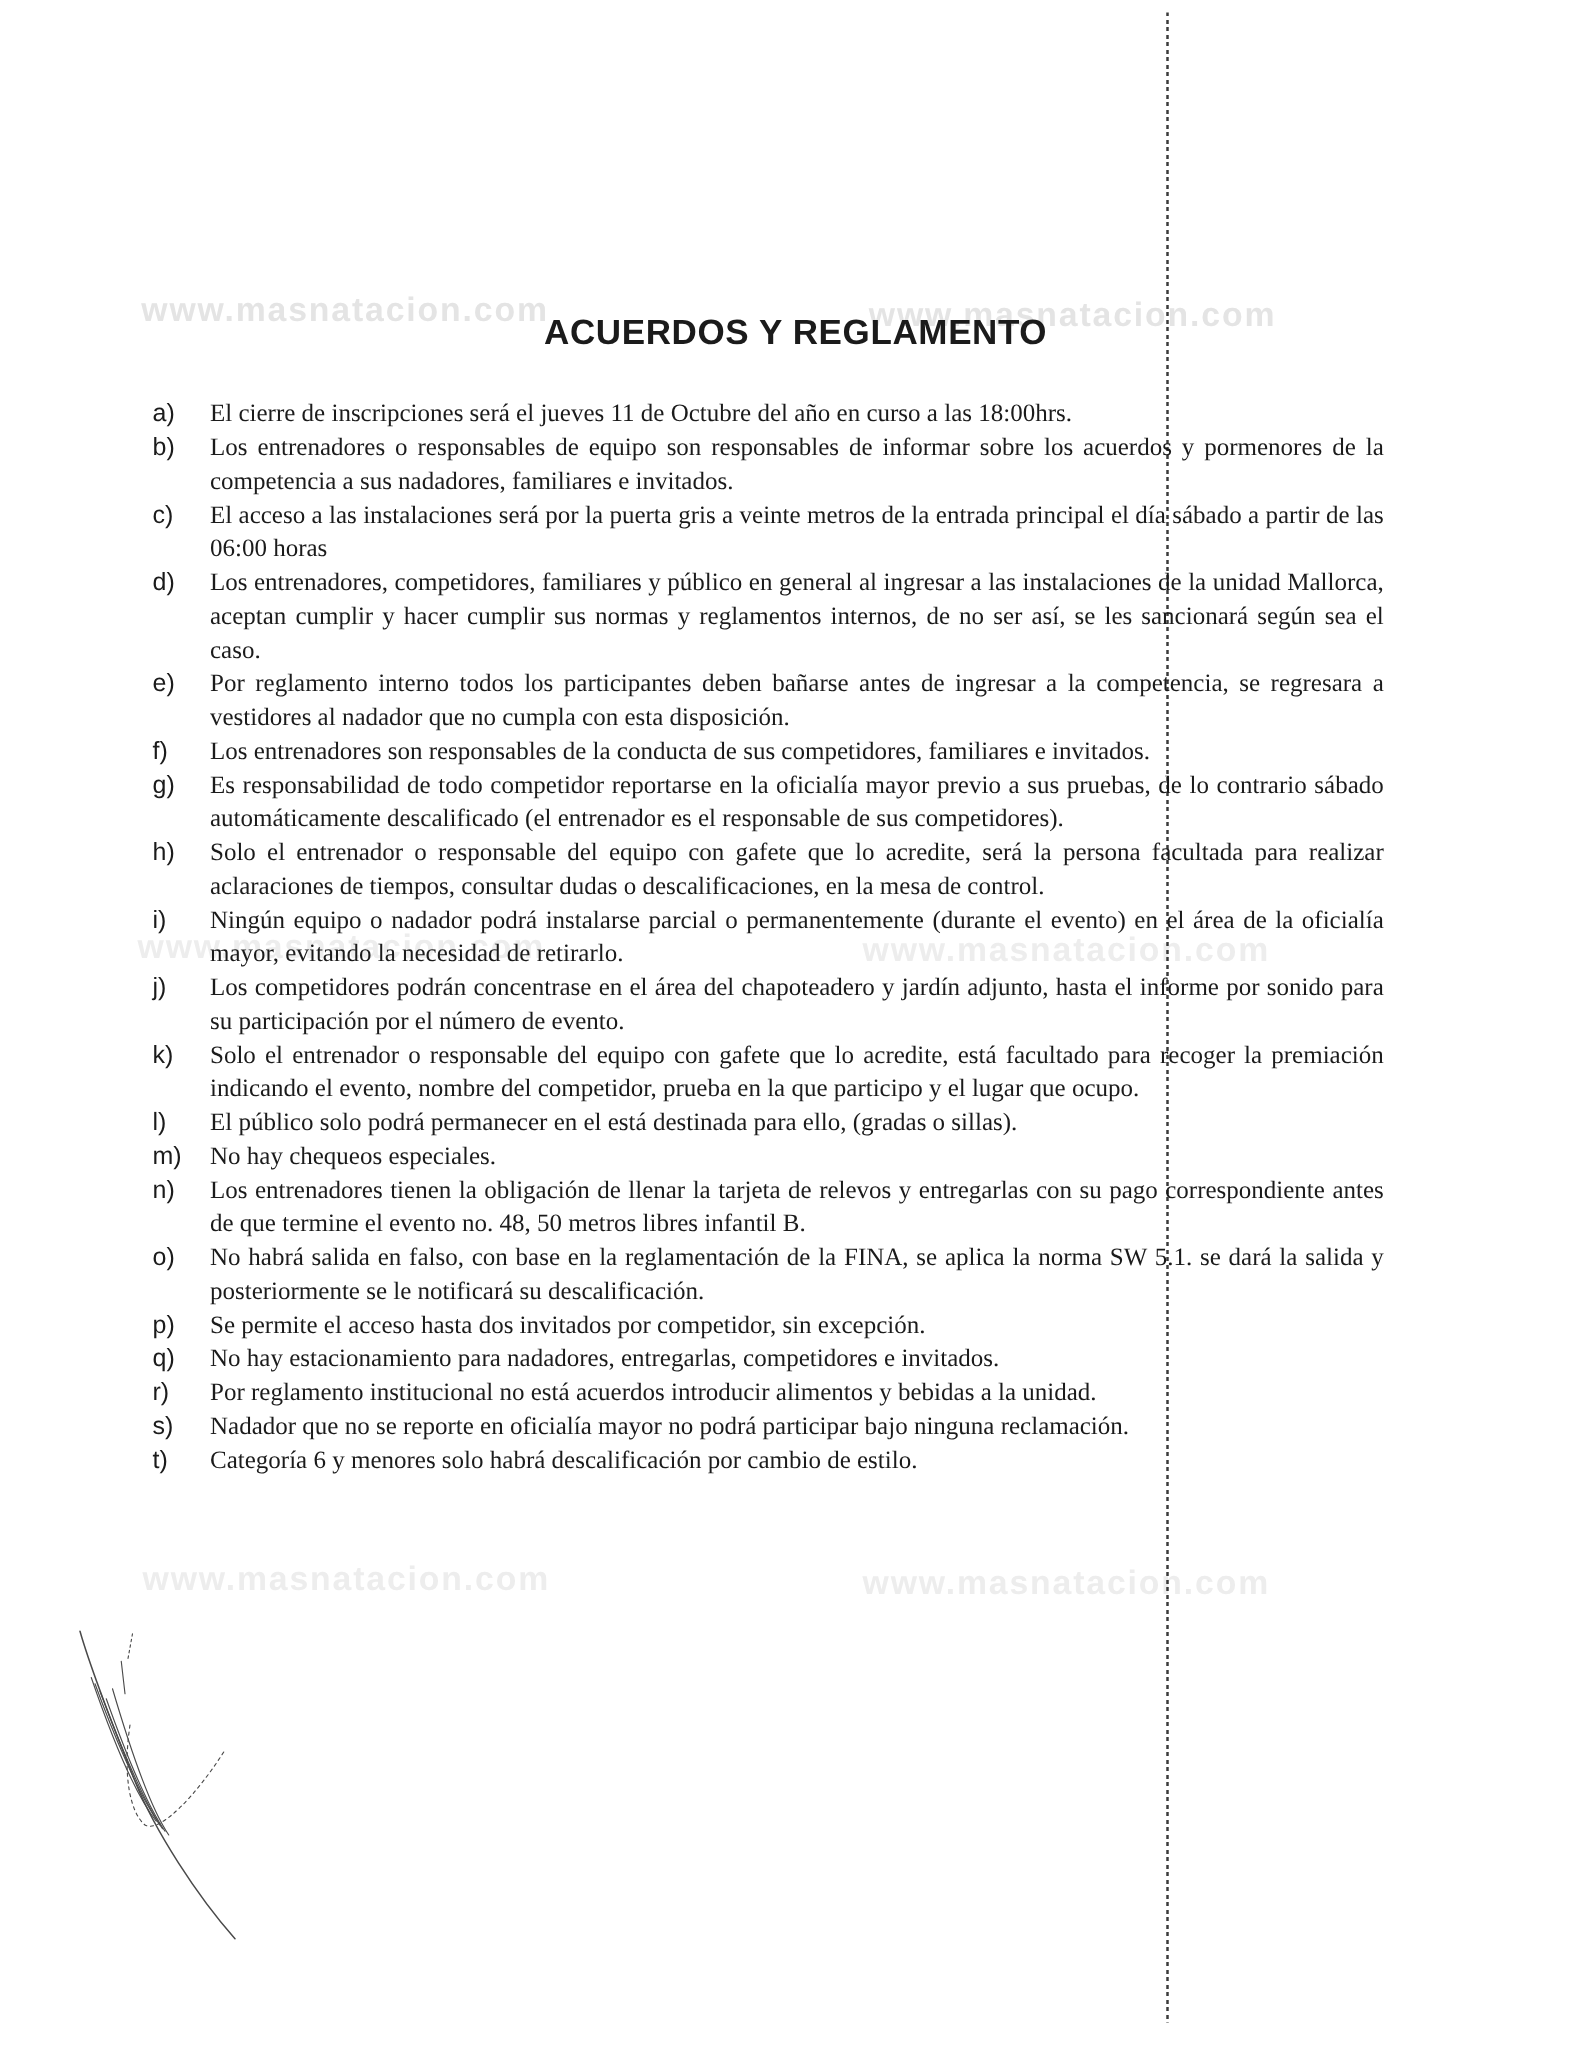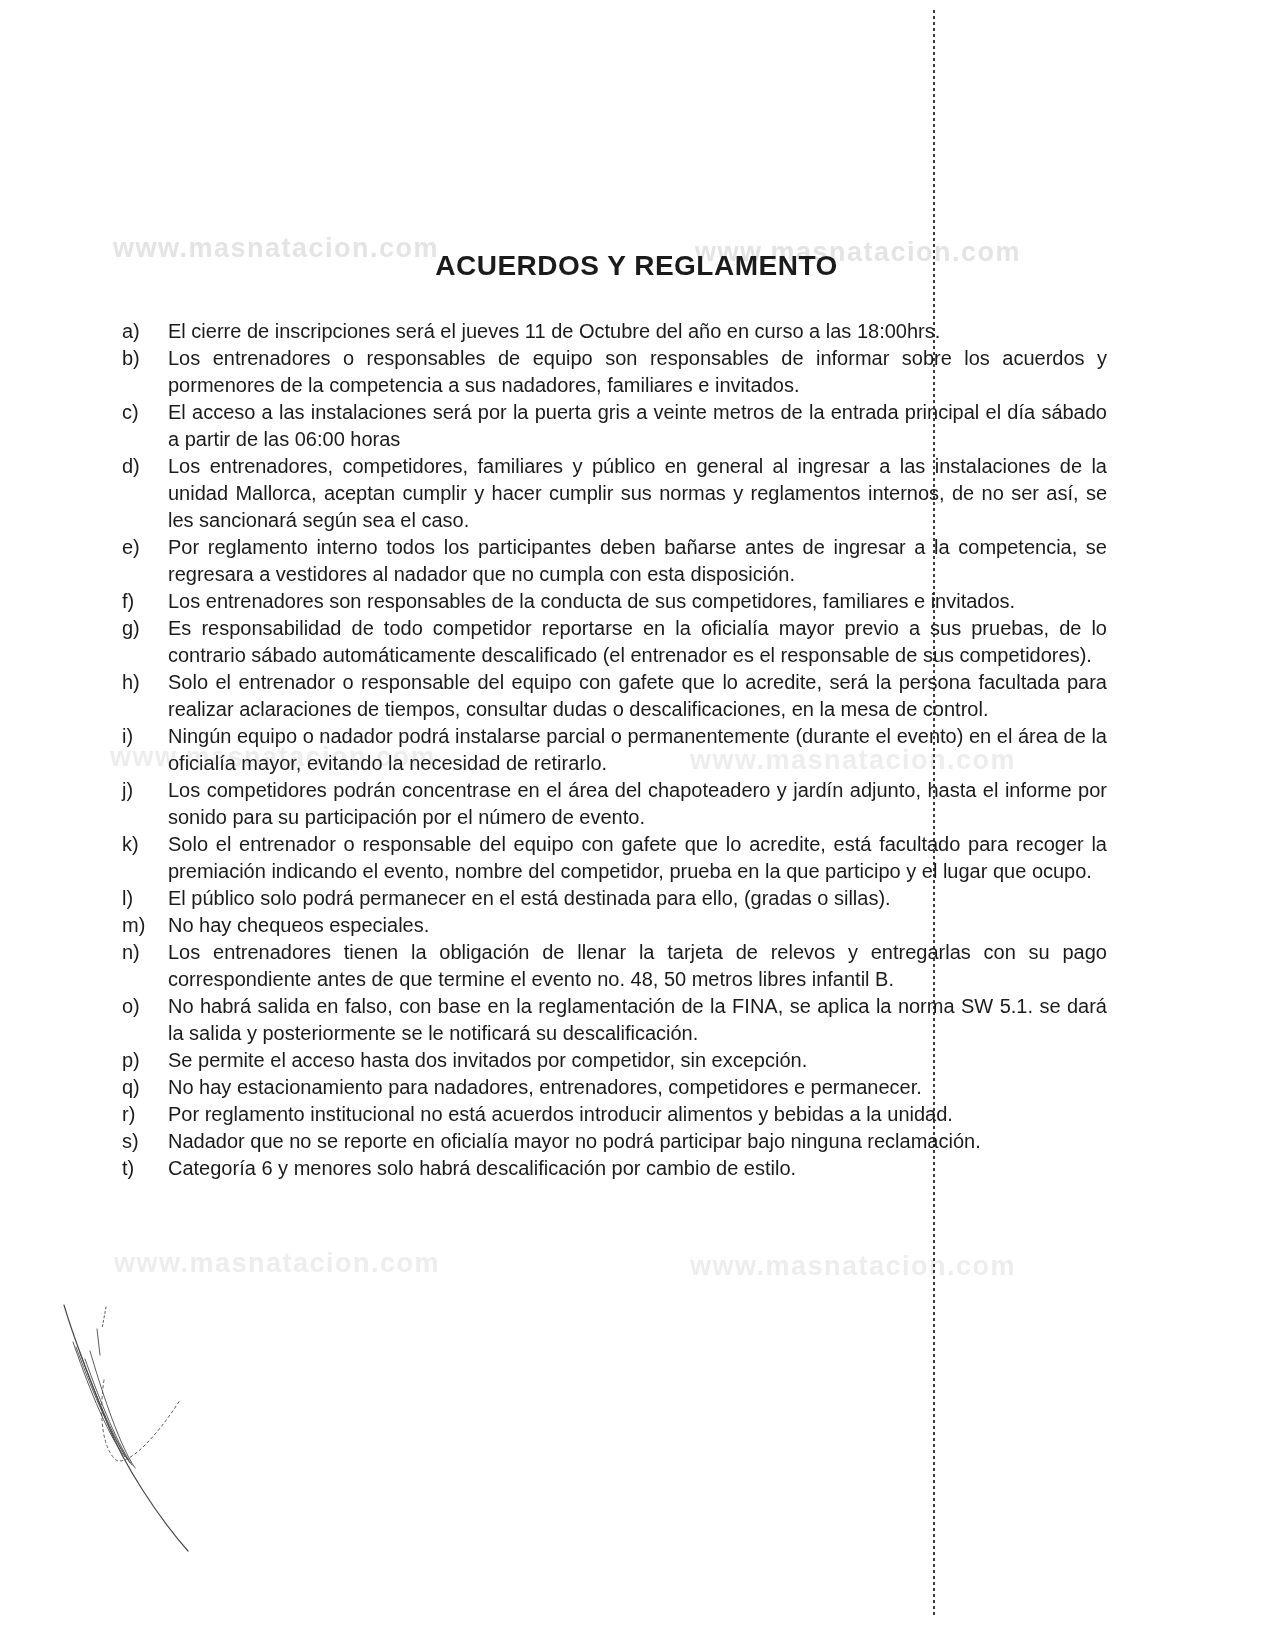--- a/index.html
+++ b/index.html
@@ -40,21 +40,21 @@
     top: 318px; left: 122px; width: 985px;
     z-index: 1;
     list-style: none; margin: 0; padding: 0;
   }
   .rule-item {
     display: flex;
     font-size: 20px;
     line-height: 27px;
   }
   .rule-letter { flex: 0 0 46px; width: 46px; }
-  .rule-text { flex: 1; text-align: justify; }
+  .rule-text { flex: 1; text-align: justify; font-family: Liberation Serif, serif; }
   .fold-line {
     position: absolute;
     left: 933px; top: 10px;
     width: 1.5px; height: 1608px;
     background-image: repeating-linear-gradient(
       to bottom,
       rgba(25,25,25,0.85) 0px, rgba(25,25,25,0.85) 3px,
       transparent 3px, transparent 6px);
     z-index: 3;
   }
@@ -139,21 +139,21 @@
     <li class="rule-item">
       <span class="rule-letter">o)</span>
       <span class="rule-text">No habrá salida en falso, con base en la reglamentación de la FINA, se aplica la norma  SW 5.1. se dará la salida y posteriormente se le notificará su descalificación.</span>
     </li>
     <li class="rule-item">
       <span class="rule-letter">p)</span>
       <span class="rule-text">Se permite el acceso hasta dos invitados por competidor, sin excepción.</span>
     </li>
     <li class="rule-item">
       <span class="rule-letter">q)</span>
-      <span class="rule-text">No hay estacionamiento para nadadores, entrenadores, competidores e permanecer.</span>
+      <span class="rule-text">No hay estacionamiento para nadadores, entregarlas, competidores e invitados.</span>
     </li>
     <li class="rule-item">
       <span class="rule-letter">r)</span>
       <span class="rule-text">Por reglamento institucional no está acuerdos introducir alimentos y bebidas a la unidad.</span>
     </li>
     <li class="rule-item">
       <span class="rule-letter">s)</span>
       <span class="rule-text">Nadador que no se reporte en oficialía mayor no podrá participar bajo ninguna reclamación.</span>
     </li>
     <li class="rule-item">

